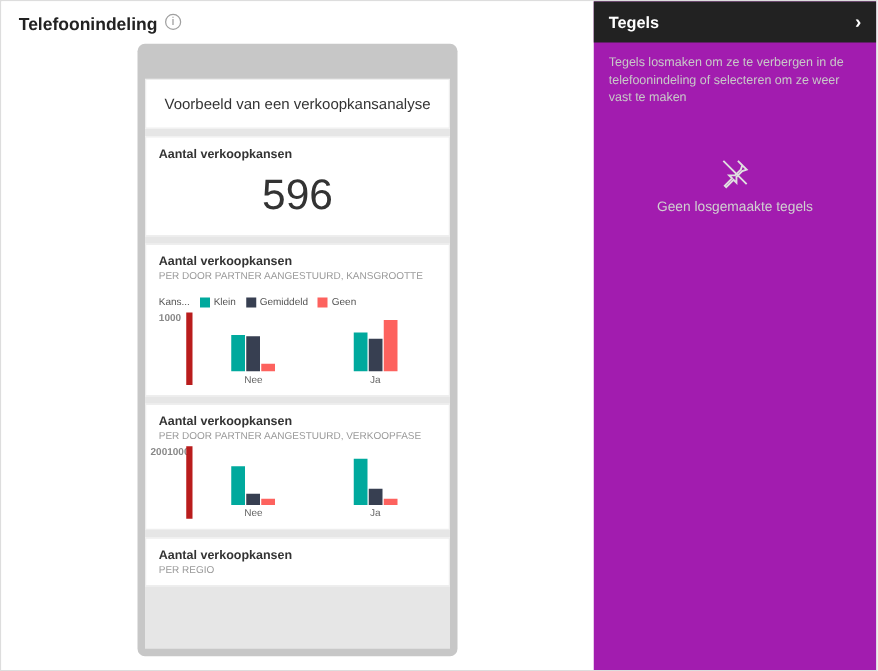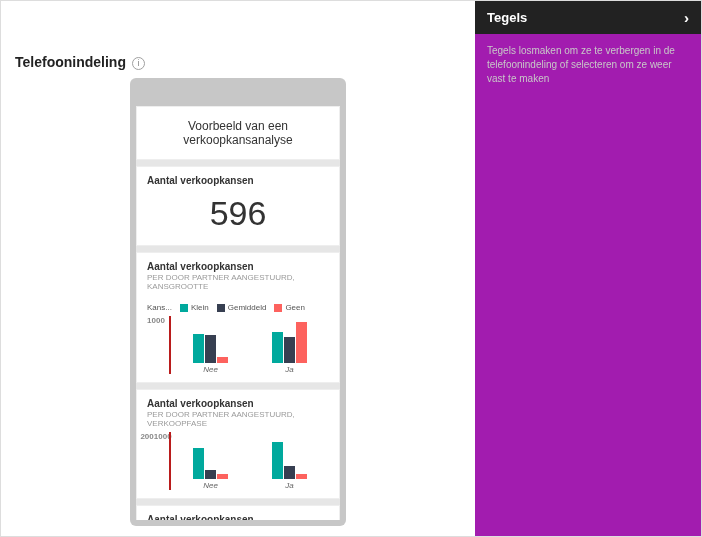--- a/index.html
+++ b/index.html
@@ -14,43 +14,42 @@
   }
   .left-pane {
     flex: 1;
     padding: 10px 14px;
     background: #fff;
     display: flex;
     flex-direction: column;
   }
   .left-header {
     display: flex;
-    align-items: flex-end;
+    align-items: flex-start;
     gap: 6px;
     margin-bottom: 8px;
-    margin-top: 43px;
   }
   .left-header .title {
     font-size: 14px;
     font-weight: 600;
     color: #222;
   }
   .info-icon {
     width: 13px; height: 13px;
     border: 1px solid #a0a0a0;
     border-radius: 50%;
     font-size: 9px;
     color: #888;
     display: flex;
     align-items: center;
     justify-content: center;
     line-height: 1;
   }
   .phone-frame {
-    width: 216px;
+    width: 256px;
     height: 490px;
     background: #c7c7c7;
     border-radius: 6px;
     margin: 0 auto;
     padding: 28px 6px 6px 6px;
     overflow: hidden;
   }
   .phone-screen {
     background: #e6e6e6;
     width: 100%;
@@ -125,23 +124,22 @@
     text-align: right;
     width: 22px;
     padding-bottom: 12px;
     font-weight: bold;
   }
   .plot {
     flex: 1;
     display: flex;
     justify-content: space-between;
     align-items: flex-end;
-    border-left: 2px solid #b91c1c;
+    border-left: 5px solid #b91c1c;
     position: relative;
-    font-style: italic;
   }
   .group {
     display: flex;
     flex-direction: column;
     align-items: center;
     flex: 1;
   }
   .bars {
     display: flex;
     align-items: flex-end;
@@ -290,13 +288,22 @@
     </div>
   </div>
 </div>
 
 <div class="right-pane">
   <div class="right-header">
     <span>Tegels</span>
     <span class="chevron">›</span>
   </div>
   <div class="right-desc">Tegels losmaken om ze te verbergen in de telefoonindeling of selecteren om ze weer vast te maken</div>
+  <div class="empty-state">
+    <span class="pin-icon">
+      <svg width="28" height="28" viewBox="0 0 24 24" fill="none" stroke="#e0e0e0" stroke-width="1.3">
+        <path d="M14 4l6 6-3 1-4 4 0 4-2-2-5 5-1-1 5-5-2-2 4 0 4-4 1-3-3-3z"></path>
+        <line x1="4" y1="4" x2="20" y2="20"></line>
+      </svg>
+    </span>
+    <div class="empty-text">Geen losgemaakte tegels</div>
+  </div>
 </div>
 
 </body></html>

